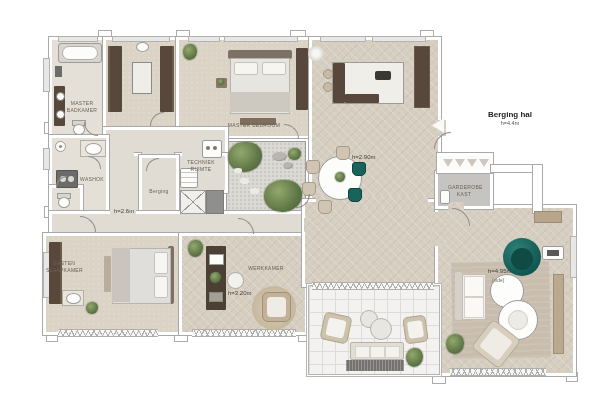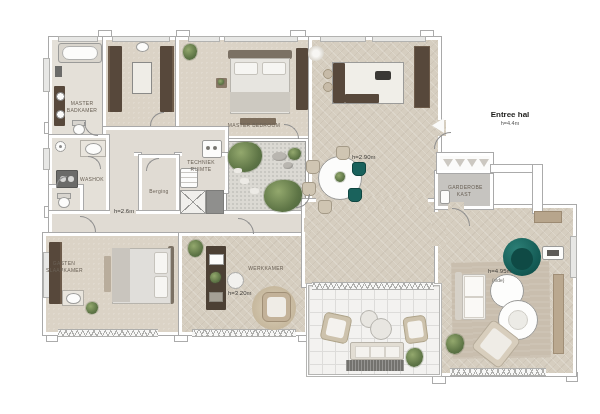--- a/index.html
+++ b/index.html
@@ -314,17 +314,17 @@
     <span>h=3.20m</span>
   </div>
   <div class="dim" style="left:488px;top:268px">
     <span>h=4.95m</span>
   </div>
   <div class="note" style="left:492px;top:277px">
     <span>(vide)</span>
   </div>
 
   <div class="entree-lbl" style="left:475px;top:110px">
-    <div class="t">Entree hal</div>
+    <div class="t">Berging hal</div>
     <div class="h">h=4.4m</div>
   </div>
 
 </div>
 
 </body></html>

